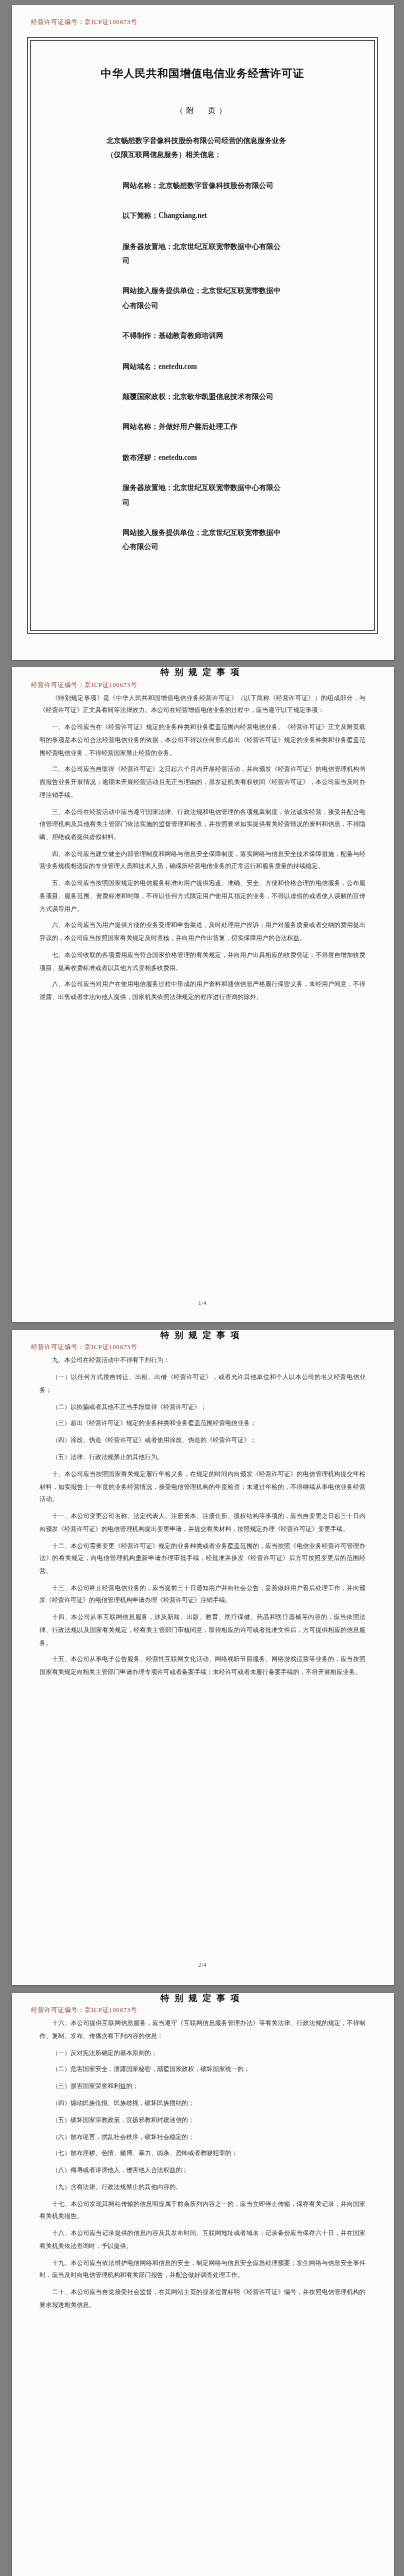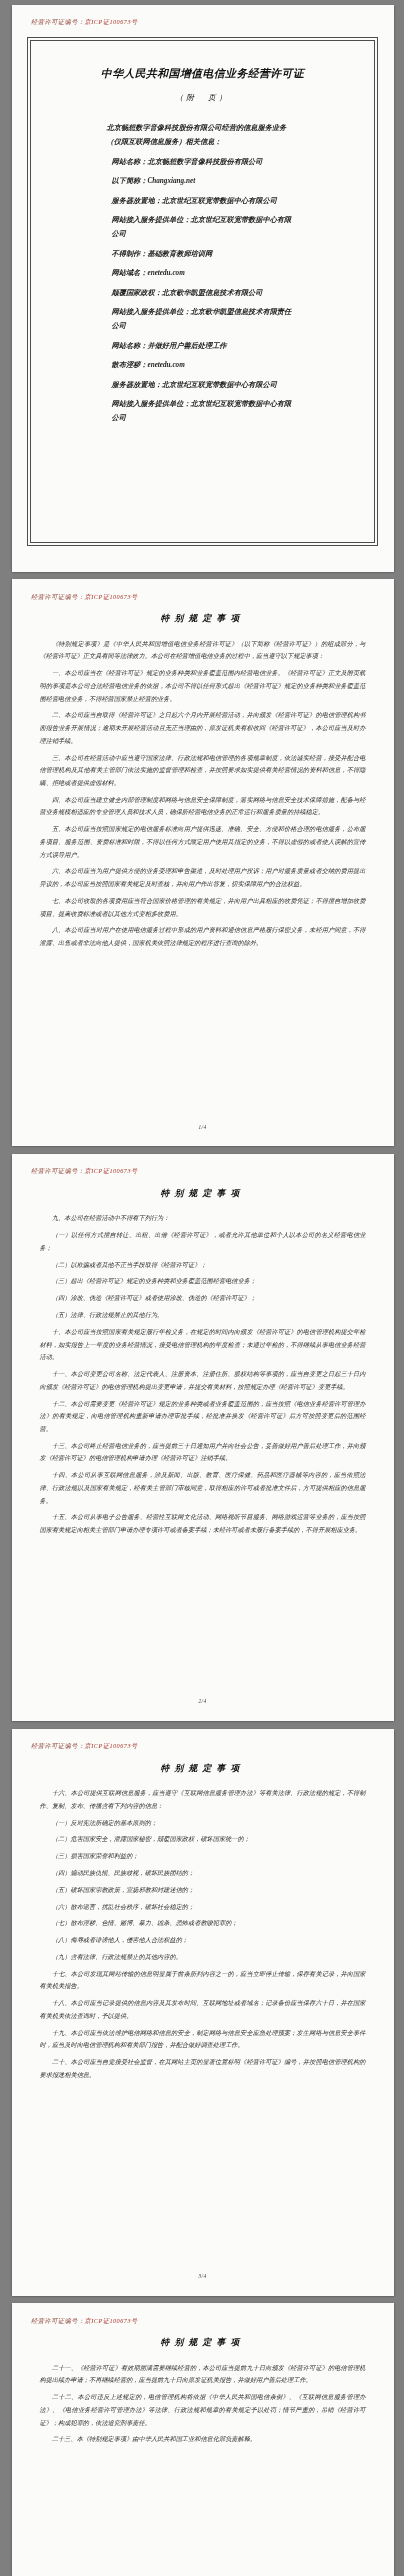--- a/index.html
+++ b/index.html
@@ -13,26 +13,25 @@
     padding: 4.6px 0 6.2px;
     display: flex;
     flex-direction: column;
     align-items: center;
     gap: 7.7px;
     box-sizing: border-box;
   }
   .page {
     position: relative;
     width: 382px;
-    height: 567px;
+    height: 655px;
     background: #fbfbfa;
     box-shadow: 0 0.5px 2.1px rgba(0,0,0,0.45);
     box-sizing: border-box;
     overflow: hidden;
-    font-style: italic;
   }
   .lic-header {
     position: absolute;
     top: 13.4px;
     left: 19.6px;
     font-size: 6.2px;
     letter-spacing: 0.5px;
     color: #8a3a2c;
     white-space: nowrap;
   }
@@ -58,45 +57,44 @@
   }
   .cert-title {
     margin: 9.3px 0 0;
     text-align: center;
     font-size: 10.8px;
     font-weight: bold;
     letter-spacing: 0.5px;
     color: #121212;
   }
   .cert-subtitle {
-    margin-top: 12px;
+    margin-top: 25px;
     text-align: center;
     font-size: 7.7px;
     letter-spacing: 3.1px;
     color: #121212;
   }
   .cert-body {
     width: 192px;
     margin: 17.5px auto 0;
     font-size: 7.2px;
     line-height: 2.0;
     font-weight: 600;
     color: #1f1f1f;
     text-align: left;
   }
   .cert-intro {
     margin: 0 0 1px;
   }
   .cert-line {
-    margin: 5px;
+    margin: 16px;
   }
   
   .prov-title {
     margin: 0;
-    padding-top: 34px;
     text-align: center;
     font-size: 8.8px;
     font-weight: bold;
     letter-spacing: 5.2px;
     color: #111;
   }
   .prov-body {
     margin: 12.4px 28px 0;
     font-size: 6.2px;
     line-height: 2.05;
@@ -137,21 +135,20 @@
         <div class="cert-body">
           <p class="cert-intro">北京畅想数字音像科技股份有限公司经营的信息服务业务（仅限互联网信息服务）相关信息：</p>
           <div>
               <div class="cert-line">网站名称：北京畅想数字音像科技股份有限公司</div>
               <div class="cert-line">以下简称：Changxiang.net</div>
               <div class="cert-line">服务器放置地：北京世纪互联宽带数据中心有限公司</div>
               <div class="cert-line">网站接入服务提供单位：北京世纪互联宽带数据中心有限公司</div>
               <div class="cert-line">不得制作：基础教育教师培训网</div>
               <div class="cert-line">网站域名：enetedu.com</div>
               <div class="cert-line">颠覆国家政权：北京歌华凯盟信息技术有限公司</div>
-              <div class="cert-line">网站接入服务提供单位：北京歌华凯盟信息技术有限责任公司</div>
               <div class="cert-line">网站名称：并做好用户善后处理工作</div>
               <div class="cert-line">散布淫秽：enetedu.com</div>
               <div class="cert-line">服务器放置地：北京世纪互联宽带数据中心有限公司</div>
               <div class="cert-line">网站接入服务提供单位：北京世纪互联宽带数据中心有限公司</div>
             </div>
         </div>
       </div>
     </div>
   </section>
 

